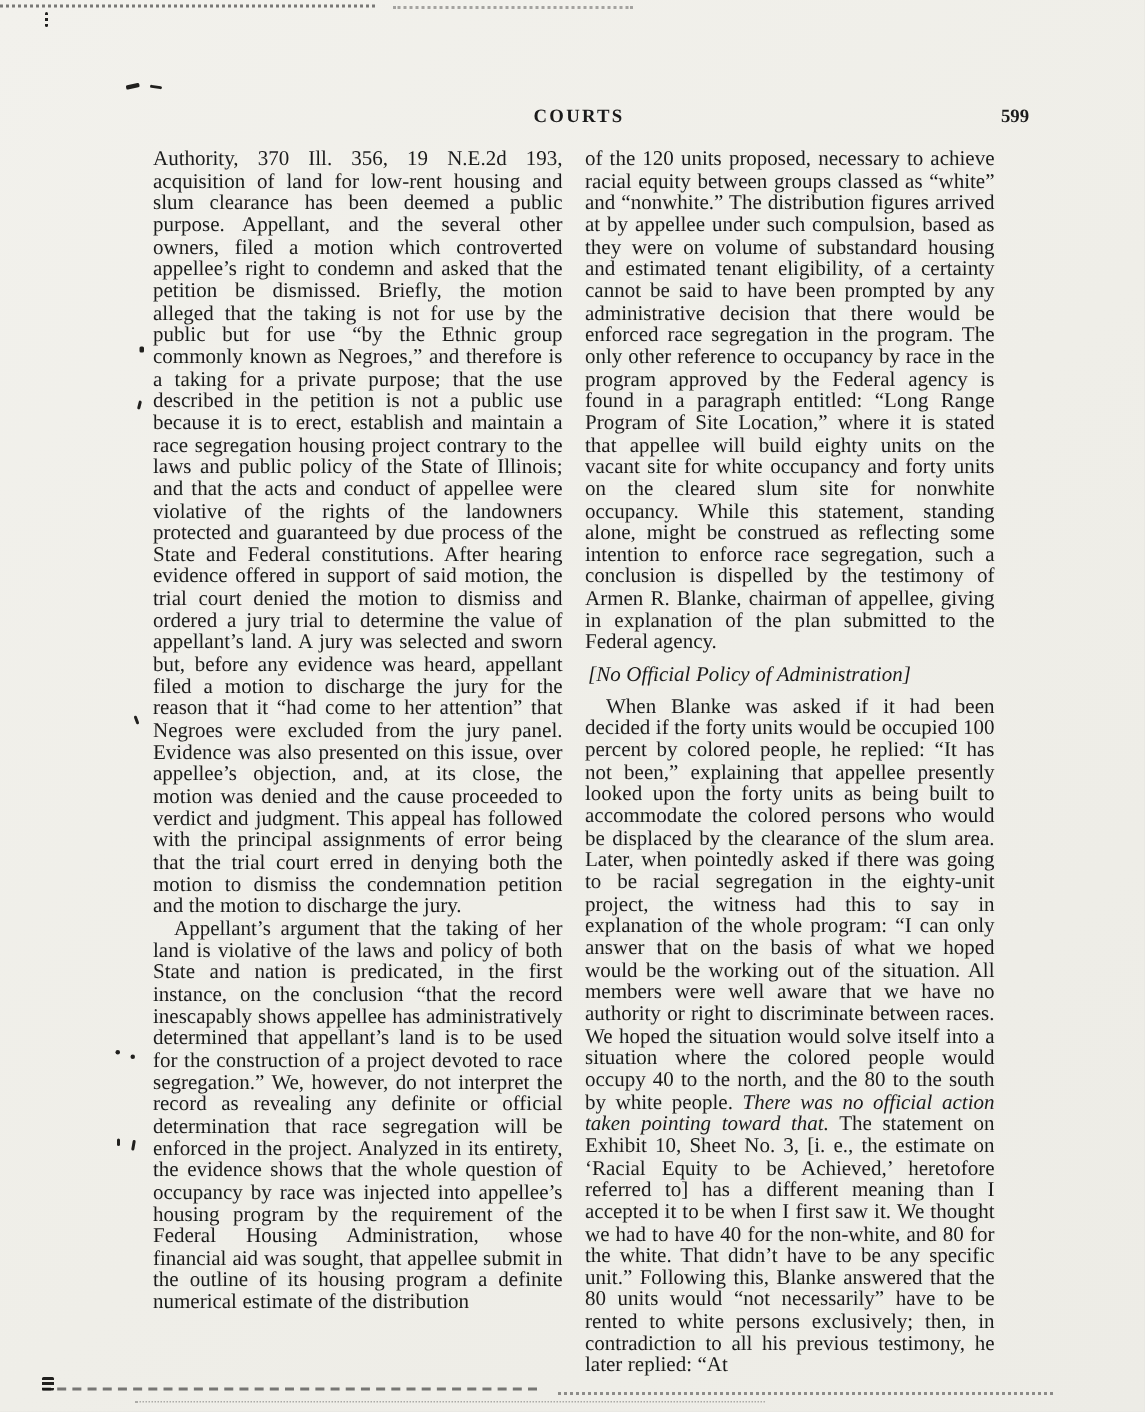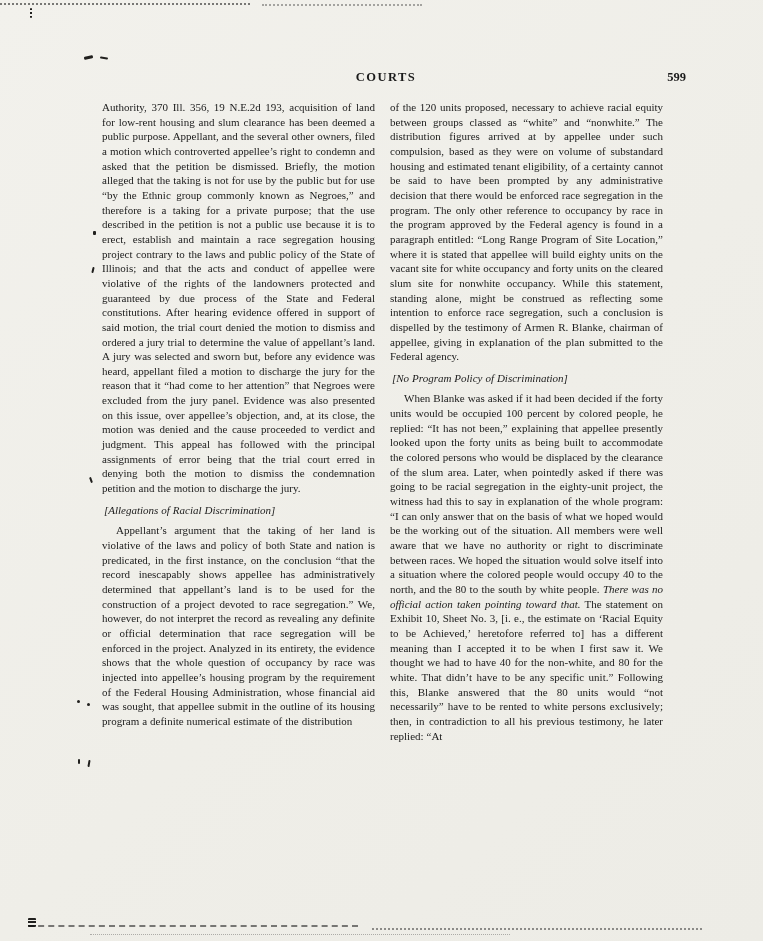--- a/index.html
+++ b/index.html
@@ -41,21 +41,21 @@
     top: 0;
   }
   .columns {
     display: flex;
     gap: 15px;
     margin-top: 14px;
     width: 561px;
   }
   .col {
     width: 273px;
-    font-size: 11px;
+    font-size: 14px;
     line-height: 14.65px;
     word-spacing: 0.2px;
   }
   .para {
     margin: 0;
     text-align: justify;
   }
   .indent { text-indent: 14px; }
   .section-heading {
     font-style: italic;
@@ -107,23 +107,22 @@
   <div class="artifact dots-bottom-c"></div>
 
   <div class="content">
     <div class="running-head">
       <span class="title">COURTS</span>
       <span class="pageno">599</span>
     </div>
     <div class="columns">
       <div class="col" id="col-left">
           <p class="para"><span>Authority, 370 Ill. 356, 19 N.E.2d 193, acquisition of land for low-rent housing and slum clearance has been deemed a public purpose. Appellant, and the several other owners, filed a motion which controverted appellee’s right to condemn and asked that the petition be dismissed. Briefly, the motion alleged that the taking is not for use by the public but for use “by the Ethnic group commonly known as Negroes,” and therefore is a taking for a private purpose; that the use described in the petition is not a public use because it is to erect, establish and maintain a race segregation housing project contrary to the laws and public policy of the State of Illinois; and that the acts and conduct of appellee were violative of the rights of the landowners protected and guaranteed by due process of the State and Federal constitutions. After hearing evidence offered in support of said motion, the trial court denied the motion to dismiss and ordered a jury trial to determine the value of appellant’s land. A jury was selected and sworn but, before any evidence was heard, appellant filed a motion to discharge the jury for the reason that it “had come to her attention” that Negroes were excluded from the jury panel. Evidence was also presented on this issue, over appellee’s objection, and, at its close, the motion was denied and the cause proceeded to verdict and judgment. This appeal has followed with the principal assignments of error being that the trial court erred in denying both the motion to dismiss the condemnation petition and the motion to discharge the jury.</span></p>
-          <div class="section-heading"><span class="it">[Allegations of Racial Discrimination]</span></div>
           <p class="para indent"><span>Appellant’s argument that the taking of her land is violative of the laws and policy of both State and nation is predicated, in the first instance, on the conclusion “that the record inescapably shows appellee has administratively determined that appellant’s land is to be used for the construction of a project devoted to race segregation.” We, however, do not interpret the record as revealing any definite or official determination that race segregation will be enforced in the project. Analyzed in its entirety, the evidence shows that the whole question of occupancy by race was injected into appellee’s housing program by the requirement of the Federal Housing Administration, whose financial aid was sought, that appellee submit in the outline of its housing program a definite numerical estimate of the distribution</span></p>
         </div>
       <div class="col" id="col-right">
           <p class="para"><span>of the 120 units proposed, necessary to achieve racial equity between groups classed as “white” and “nonwhite.” The distribution figures arrived at by appellee under such compulsion, based as they were on volume of substandard housing and estimated tenant eligibility, of a certainty cannot be said to have been prompted by any administrative decision that there would be enforced race segregation in the program. The only other reference to occupancy by race in the program approved by the Federal agency is found in a paragraph entitled: “Long Range Program of Site Location,” where it is stated that appellee will build eighty units on the vacant site for white occupancy and forty units on the cleared slum site for nonwhite occupancy. While this statement, standing alone, might be construed as reflecting some intention to enforce race segregation, such a conclusion is dispelled by the testimony of Armen R. Blanke, chairman of appellee, giving in explanation of the plan submitted to the Federal agency.</span></p>
-          <div class="section-heading"><span class="it">[No Program Policy of Discrimination]</span></div>
+          <div class="section-heading"><span class="it">[No Official Policy of Administration]</span></div>
           <p class="para indent"><span>When Blanke was asked if it had been decided if the forty units would be occupied 100 percent by colored people, he replied: “It has not been,” explaining that appellee presently looked upon the forty units as being built to accommodate the colored persons who would be displaced by the clearance of the slum area. Later, when pointedly asked if there was going to be racial segregation in the eighty-unit project, the witness had this to say in explanation of the whole program: “I can only answer that on the basis of what we hoped would be the working out of the situation. All members were well aware that we have no authority or right to discriminate between races. We hoped the situation would solve itself into a situation where the colored people would occupy 40 to the north, and the 80 to the south by white people. </span><span class="it">There was no official action taken pointing toward that.</span><span> The statement on Exhibit 10, Sheet No. 3, [i. e., the estimate on ‘Racial Equity to be Achieved,’ heretofore referred to] has a different meaning than I accepted it to be when I first saw it. We thought we had to have 40 for the non-white, and 80 for the white. That didn’t have to be any specific unit.” Following this, Blanke answered that the 80 units would “not necessarily” have to be rented to white persons exclusively; then, in contradiction to all his previous testimony, he later replied: “At</span></p>
         </div>
     </div>
   </div>
 </div>
 
 </body></html>

